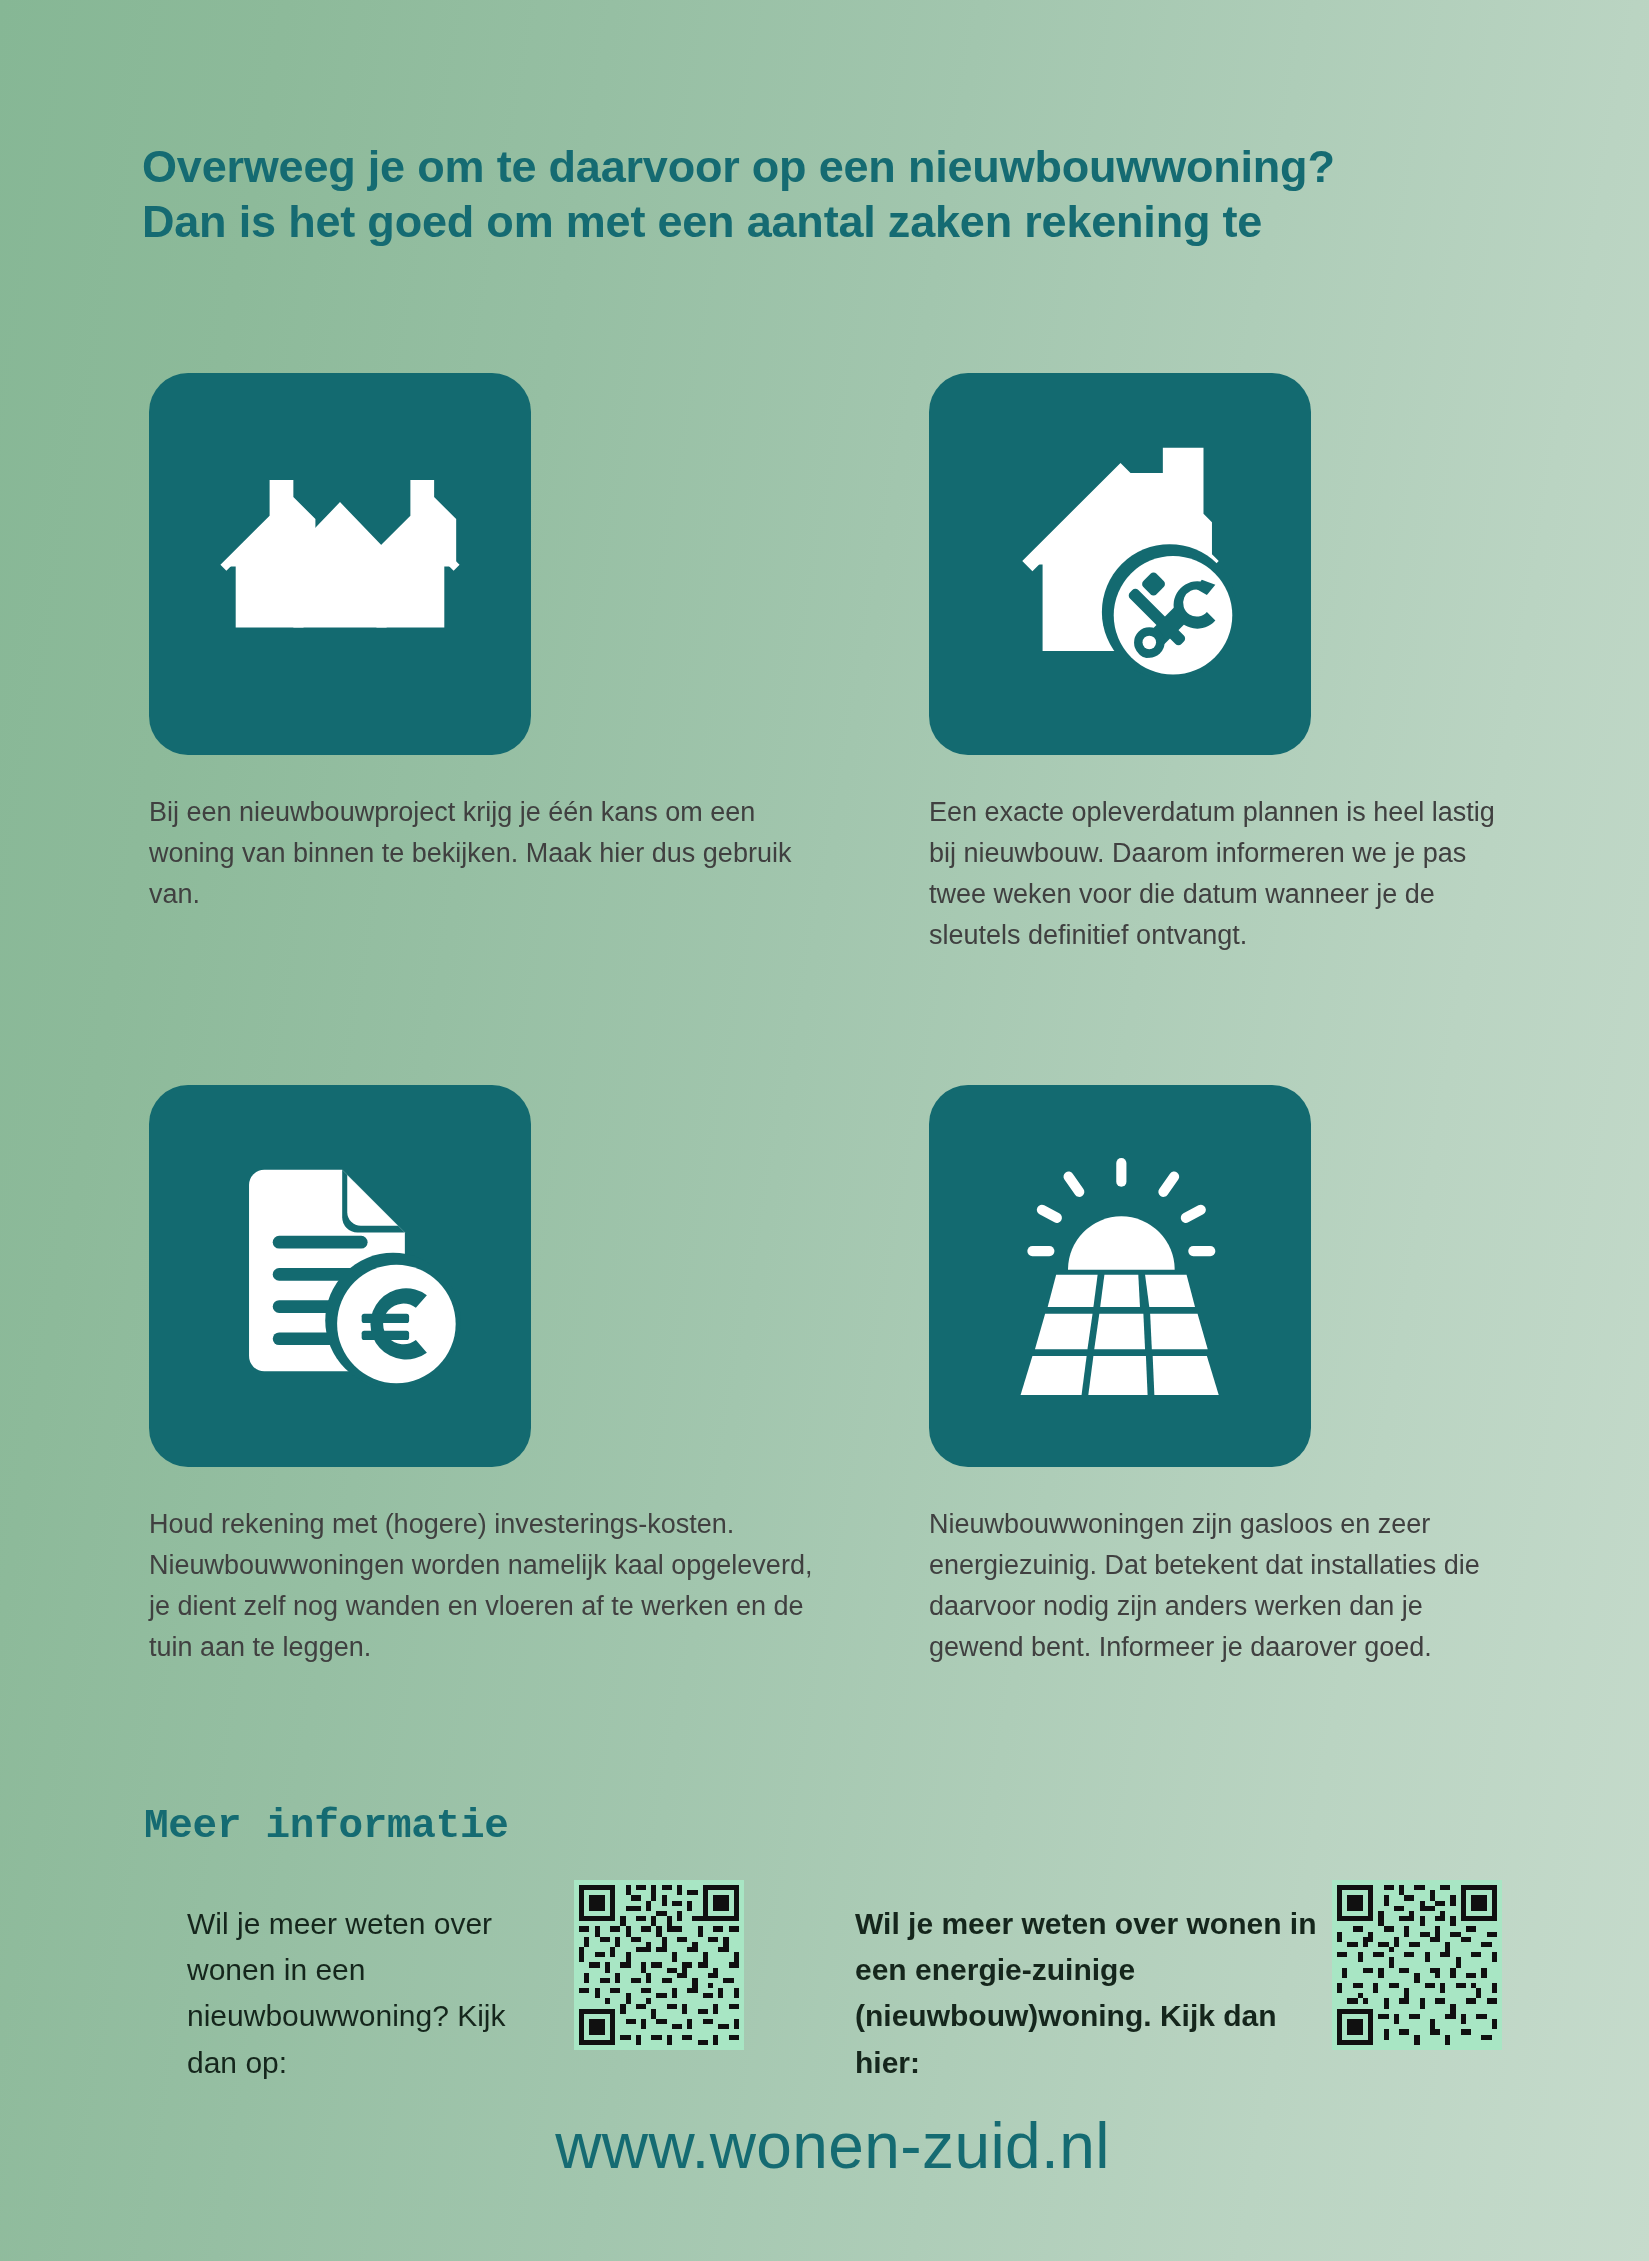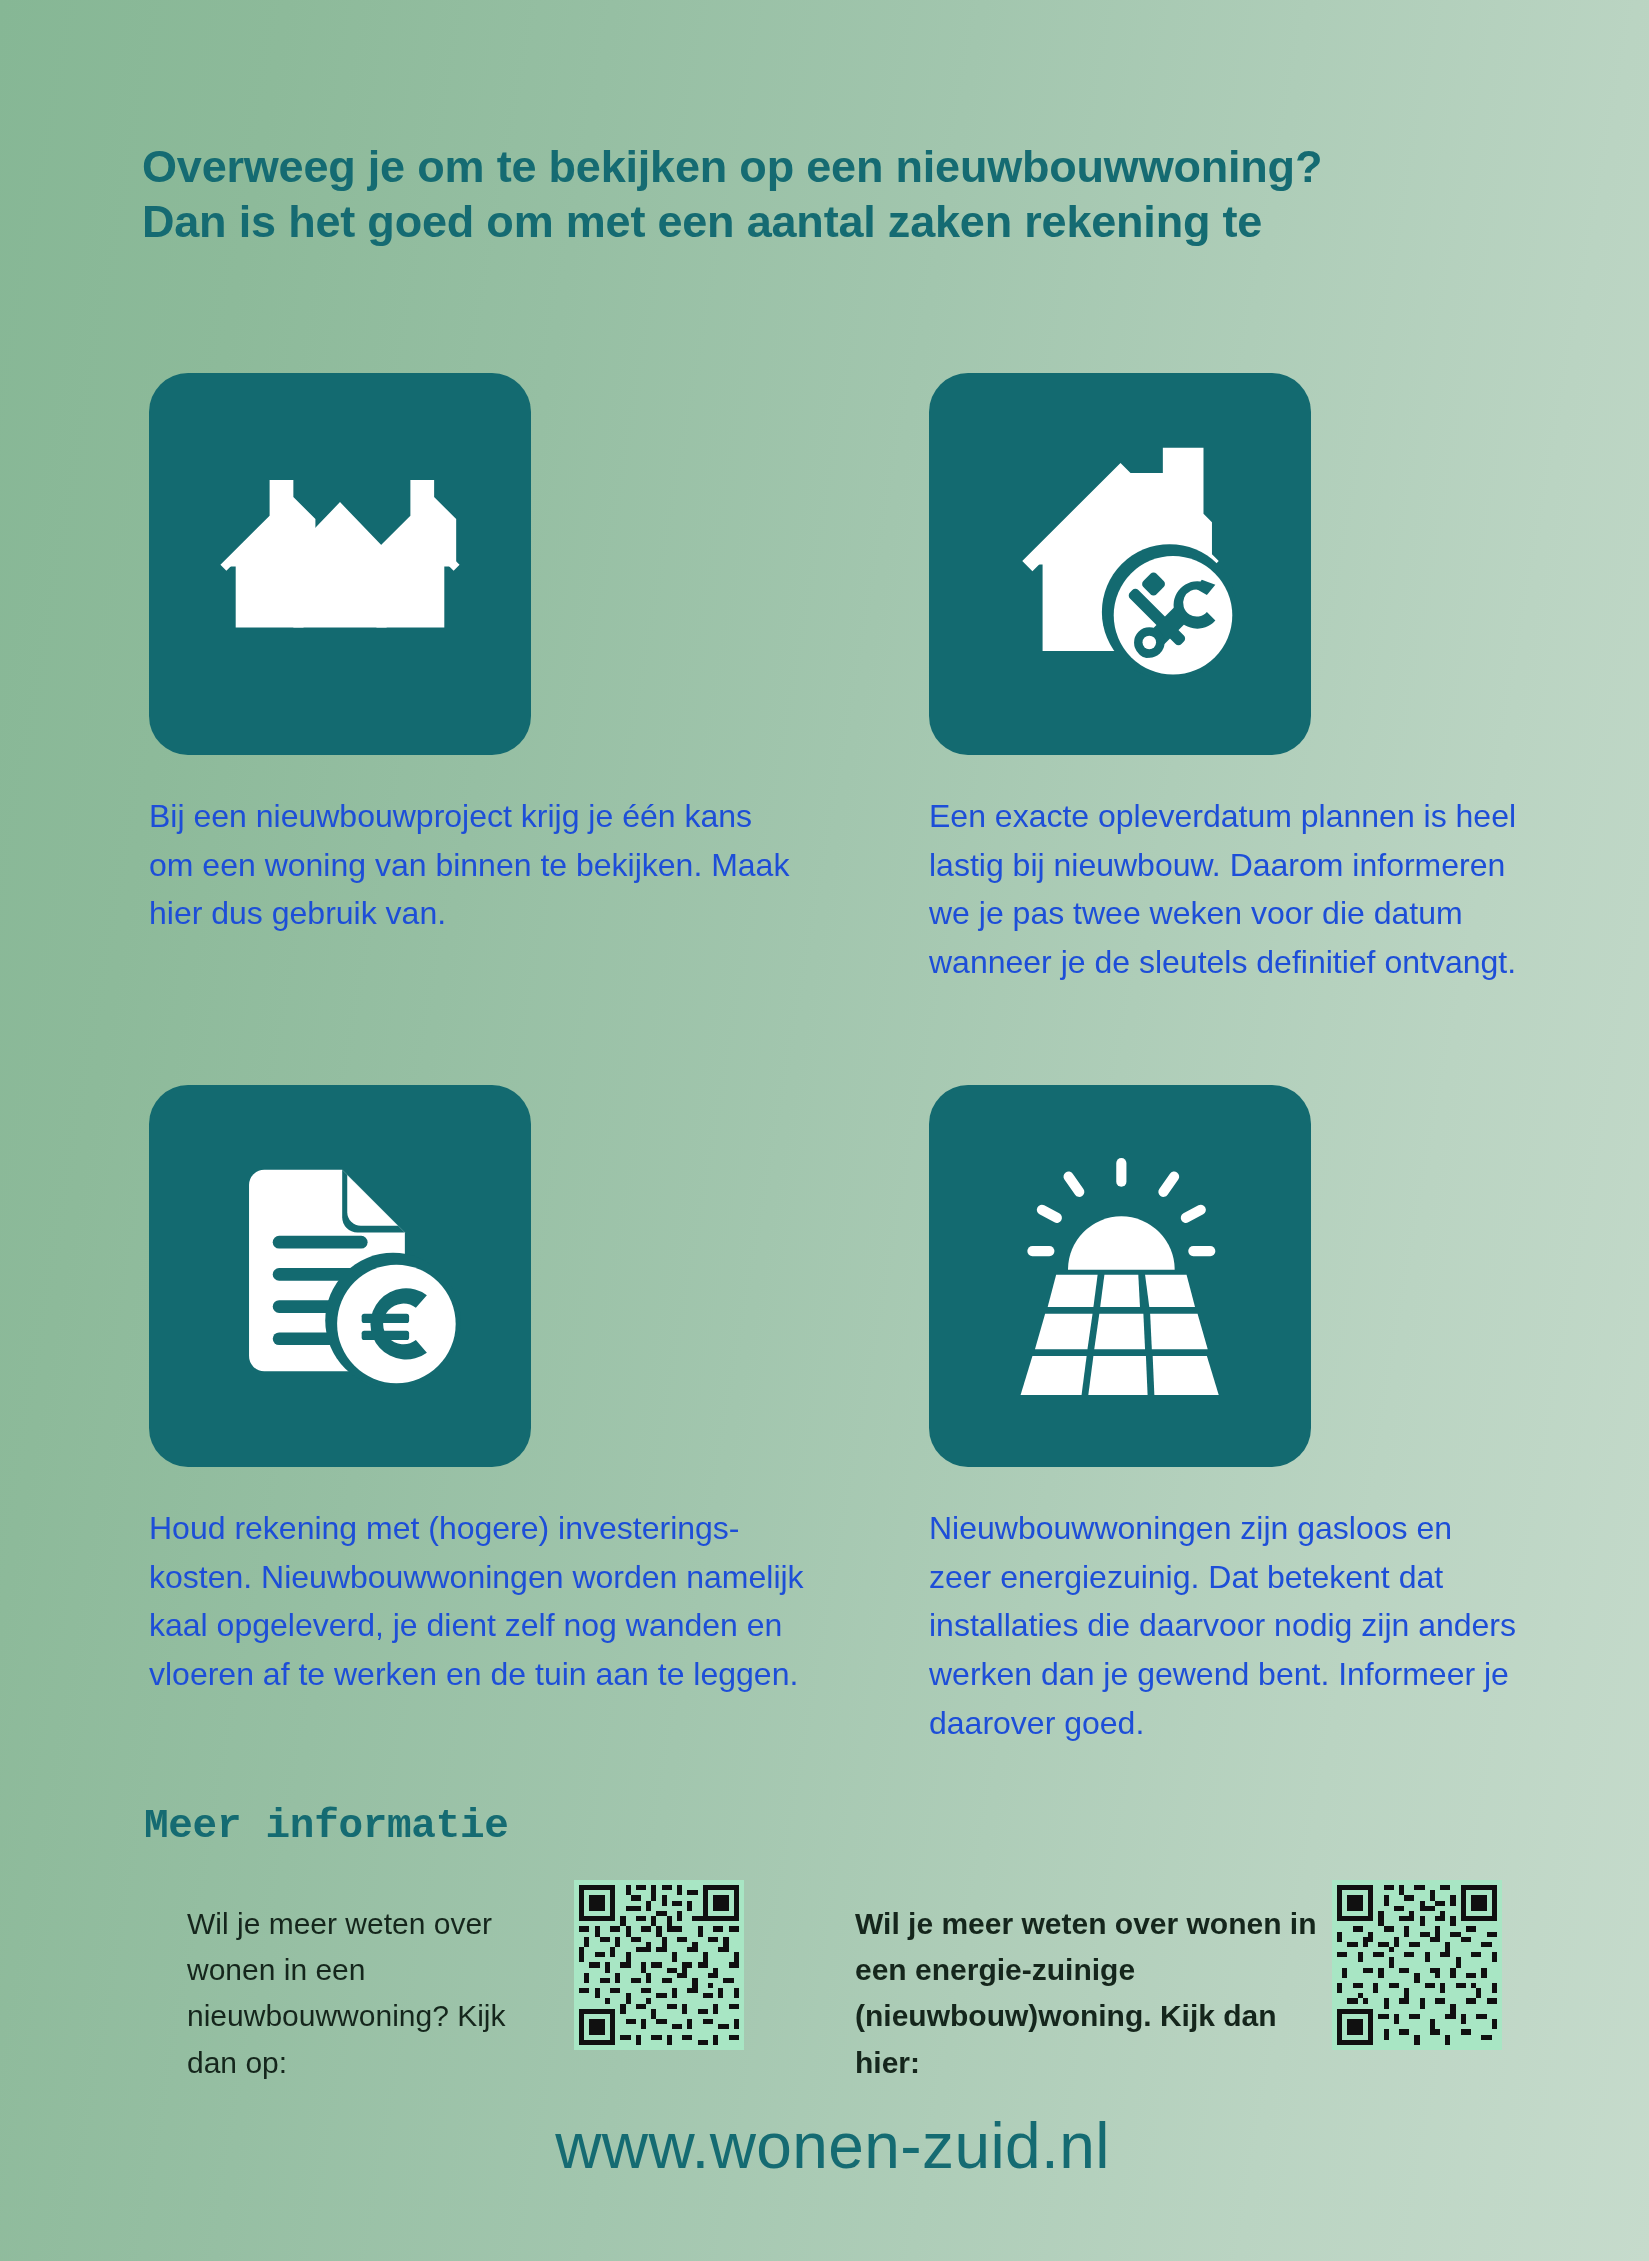--- a/index.html
+++ b/index.html
@@ -60,22 +60,22 @@
     display: flex;
     align-items: center;
     justify-content: center;
     box-sizing: border-box;
   }
   .icon-tile svg { display: block; }
 
   .card-text {
     margin-top: 37px;
     width: 644px;
-    color: #1d4ed8;
-    font-size: 32px;
+    color: #404040;
+    font-size: 27px;
     line-height: 1.52;
     font-weight: 400;
   }
   .card-3 .card-text { width: 678px; }
   .card-2 .card-text,
   .card-4 .card-text { width: 594px; }
 
   
   .more-title {
     position: absolute;
@@ -130,21 +130,21 @@
     font-weight: 400;
     letter-spacing: 0.4px;
   }
 </style>
 </head>
 <body>
 
 <div class="page">
 
   <h1 class="headline">
-    <span class="hl-line">Overweeg je om te bekijken op een nieuwbouwwoning?</span>
+    <span class="hl-line">Overweeg je om te daarvoor op een nieuwbouwwoning?</span>
     <span class="hl-line">Dan is het goed om met een aantal zaken rekening te</span>
   </h1>
 
   <div class="card card-1">
     <div class="icon-tile">
       <span>
         <svg width="280" height="212" viewBox="0 0 330 250" aria-hidden="true">
           <g fill="#ffffff">
 
             <path d="M28 128 L82 74 L82 26 L110 26 L110 46 L136 72 L136 128 L122 128 L122 200 L42 200 L42 128 Z"></path>

